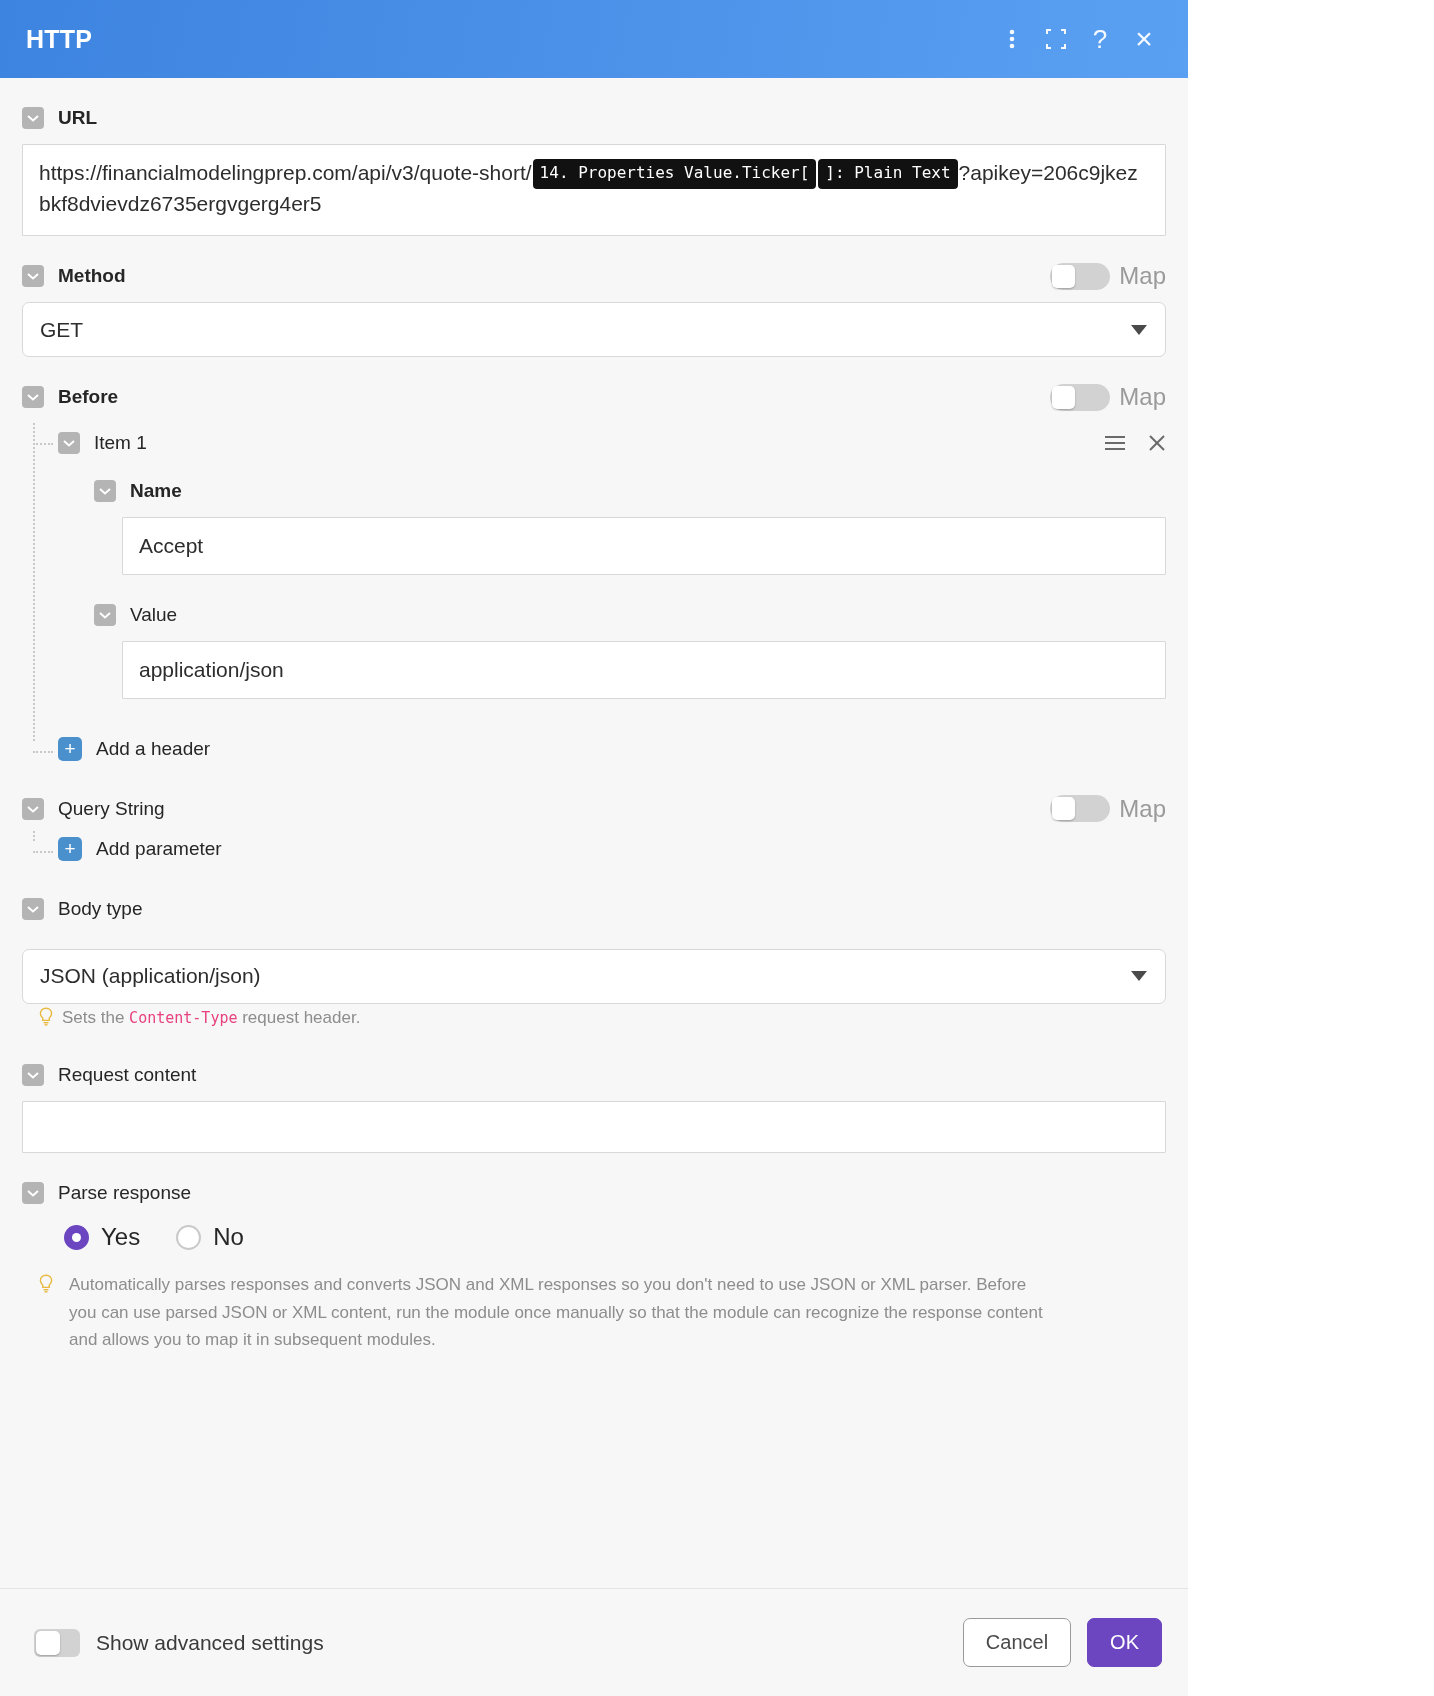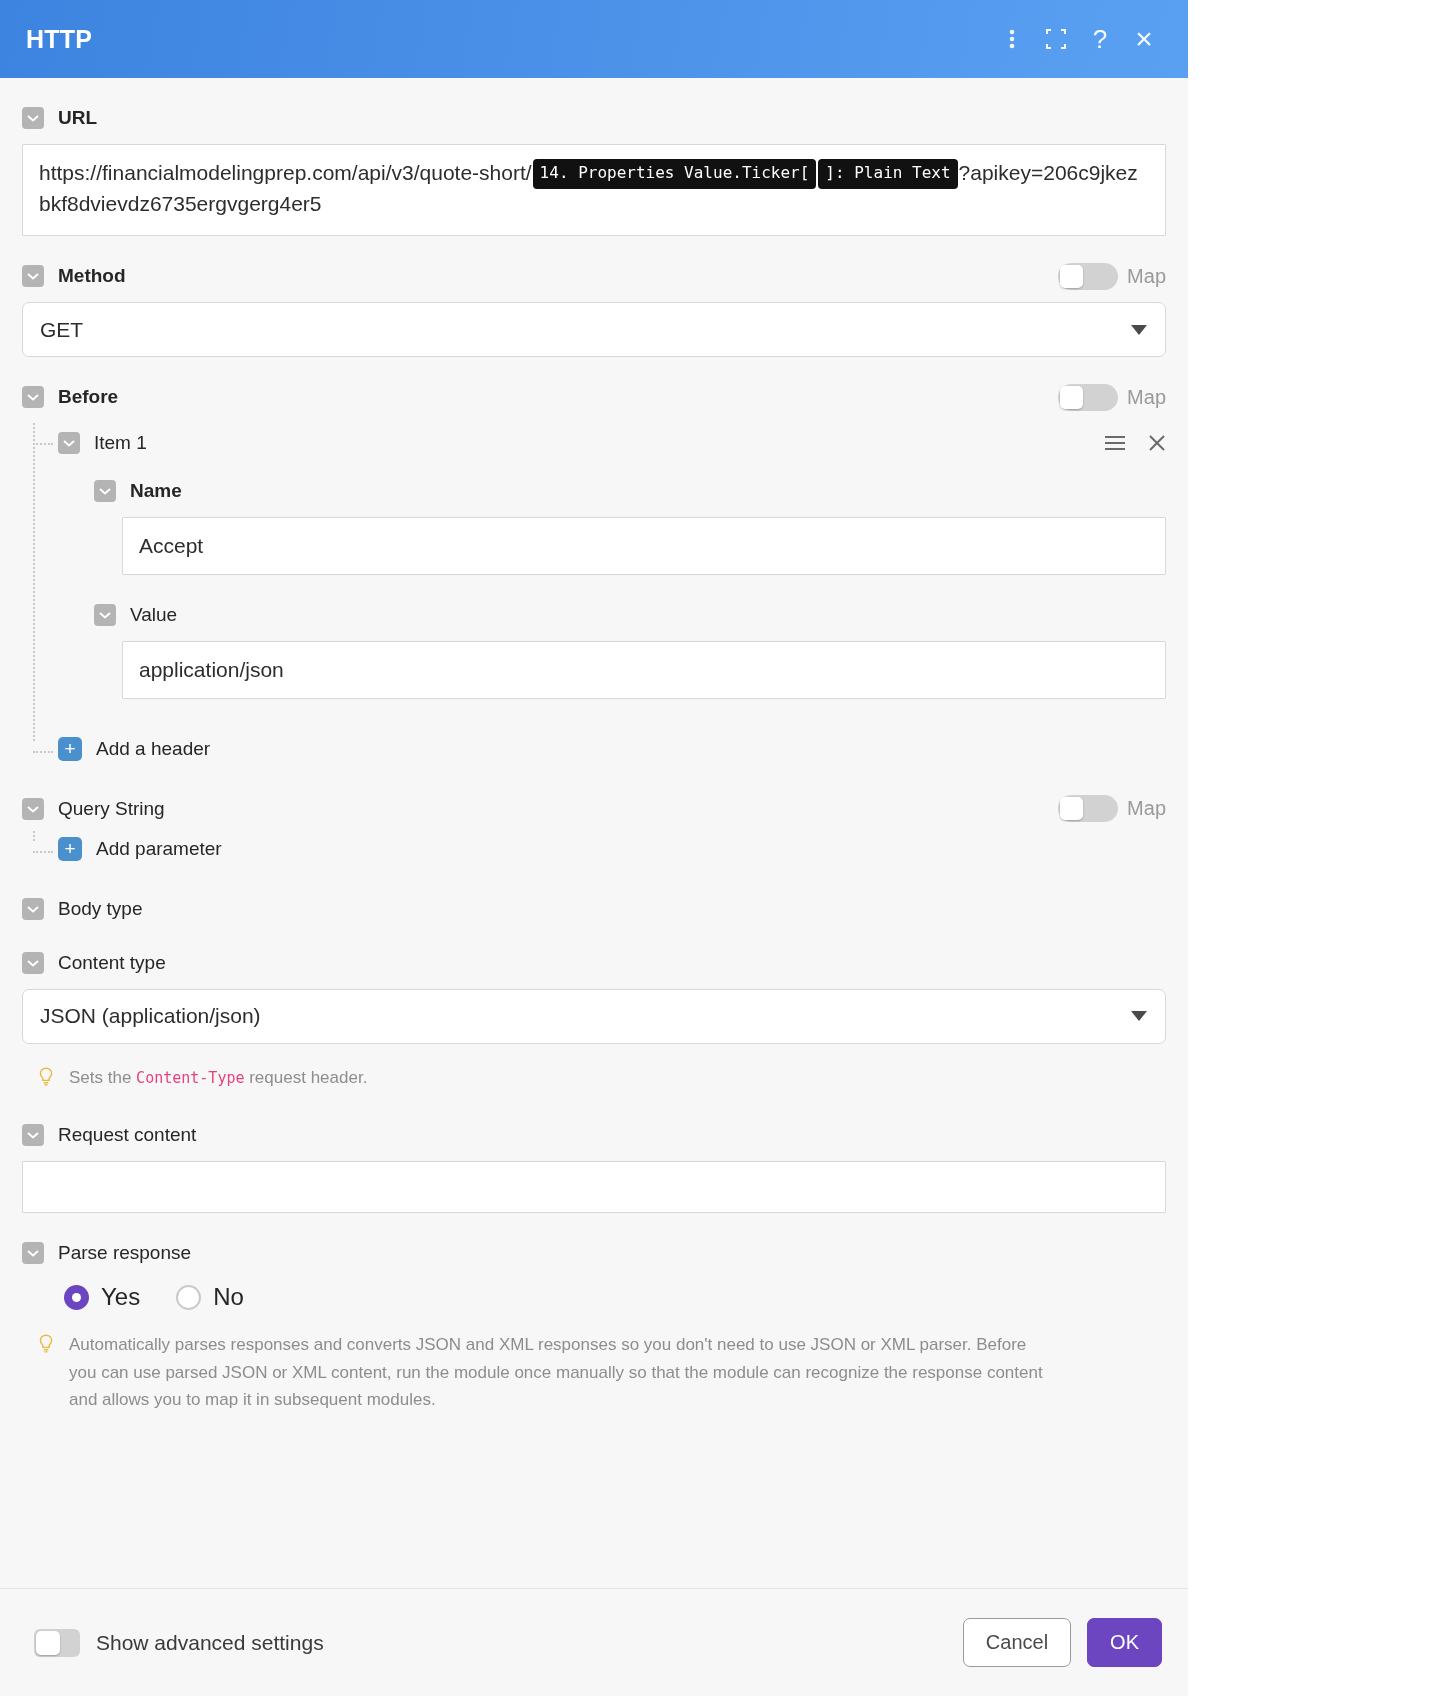--- a/index.html
+++ b/index.html
@@ -93,21 +93,21 @@
   }
   .toggle .knob {
     position: absolute;
     top: 2px; left: 2px;
     width: 23px; height: 23px;
     border-radius: 5px;
     background: #ffffff;
     box-shadow: 0 1px 2px rgba(0,0,0,.25);
   }
   .map-txt {
-    font-size: 20px;
+    font-size: 24px;
     color: #9a9a9a;
   }
 
   
   .inp {
     margin-top: 12px;
     background: #ffffff;
     border: 1px solid #d8d8d8;
     border-radius: 1px;
     min-height: 56px;
@@ -208,22 +208,22 @@
   .add-txt {
     margin-left: 14px;
     font-size: 19px;
     color: #262626;
     cursor: pointer;
   }
 
   
   .hint {
     display: flex;
-    margin-top: 20px;
-    gap: 13px;
+    margin-top: 0;
+    gap: 6px;
     padding-left: 16px;
   }
   .bulb { flex: 0 0 18px; margin-top: 3px; }
   .hint-txt {
     font-size: 17px;
     color: #8d8d8d;
     line-height: 1.62;
   }
   .mono-pink {
     font-family: "DejaVu Sans Mono", monospace;
@@ -482,28 +482,20 @@
         <span class="chk">
           <svg width="12" height="8" viewBox="0 0 12 8" fill="none" stroke="#fff" stroke-width="2">
               <path d="M1 2 L6 6.5 L11 2"></path>
             </svg>
         </span>
         <span class="lbl">Body type</span>
       </div>
     </div>
 
     <div class="field">
-      <div class="label-row">
-        <span class="chk">
-          <svg width="12" height="8" viewBox="0 0 12 8" fill="none" stroke="#fff" stroke-width="2">
-              <path d="M1 2 L6 6.5 L11 2"></path>
-            </svg>
-        </span>
-        <span class="lbl">Content type</span>
-      </div>
       <div class="sel">
         <span>JSON (application/json)</span>
         <span class="caret"></span>
       </div>
       <div class="hint">
         <span class="bulb">
           <svg width="16" height="20" viewBox="0 0 16 20" fill="none" stroke="#e8b93e" stroke-width="1.4">
             <path d="M8 1.2 C4.6 1.2 2.4 3.6 2.4 6.4 C2.4 8.5 3.8 9.9 4.8 11.2 L4.8 13.4 L11.2 13.4 L11.2 11.2 C12.2 9.9 13.6 8.5 13.6 6.4 C13.6 3.6 11.4 1.2 8 1.2 Z"></path>
             <path d="M5.6 15.7 L10.4 15.7"></path>
             <path d="M6.5 17.8 L9.5 17.8"></path>

